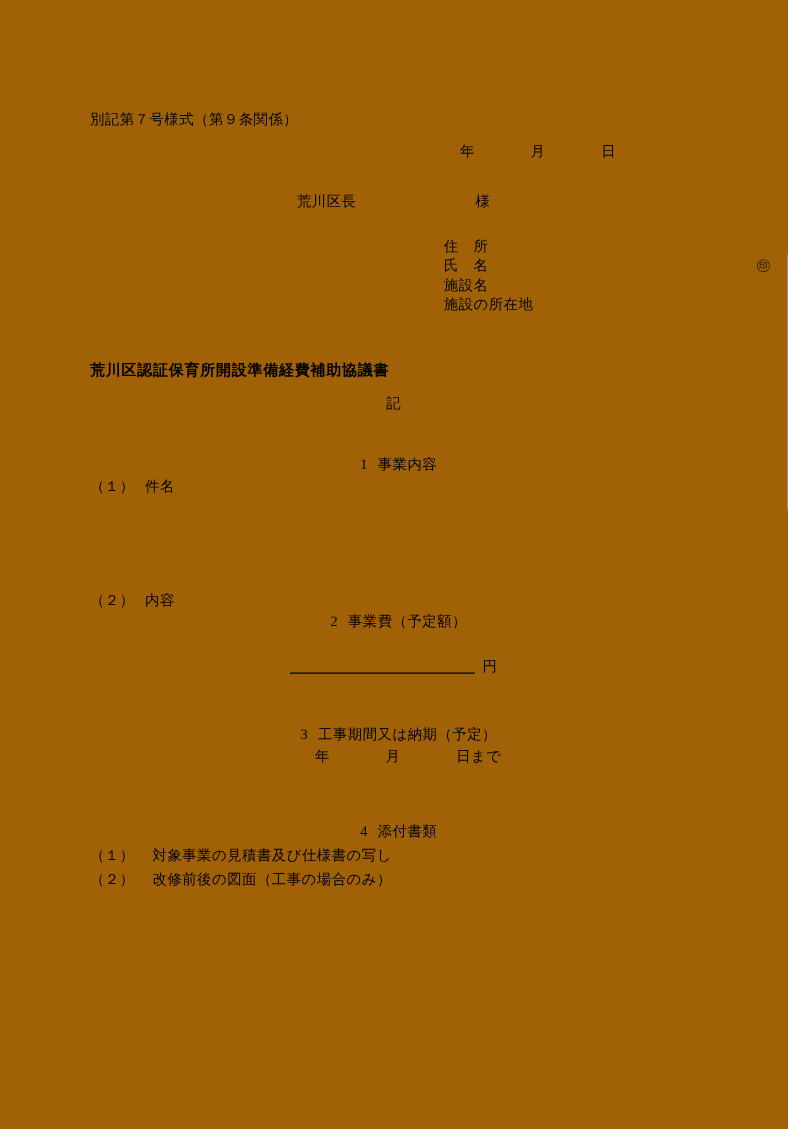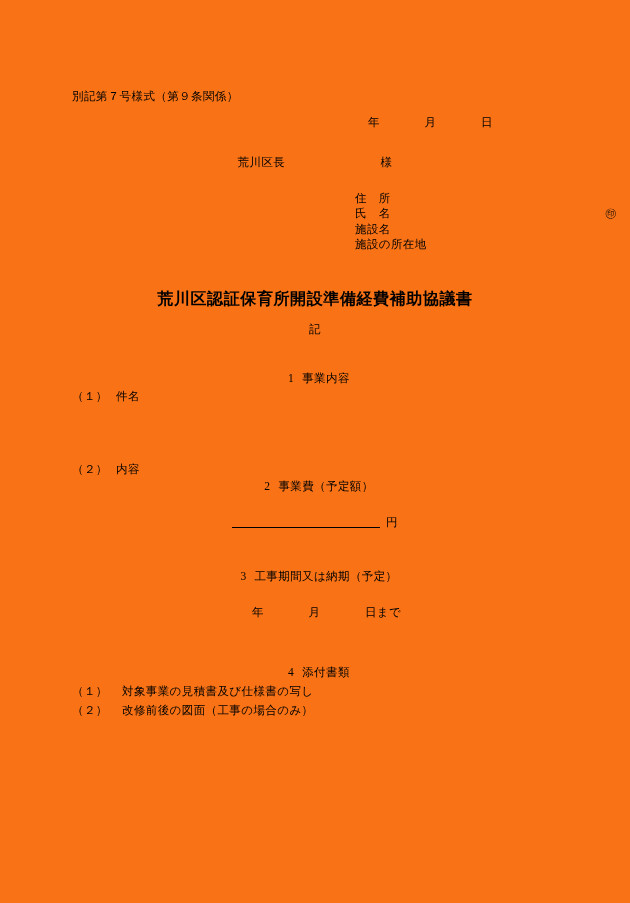--- a/index.html
+++ b/index.html
@@ -7,21 +7,21 @@
     padding: 0;
     background: #b8b8b8;
   }
   body {
     font-family: "Liberation Serif", "DejaVu Serif", serif;
   }
   .page {
     position: relative;
     width: 630px;
     height: 903px;
-    background: #f97316;
+    background: #a16207;
     overflow: hidden;
     box-sizing: border-box;
     color: #000000;
     font-size: 11px;
     line-height: 1.5;
   }
   .doc-body {
     position: absolute;
     left: 72px;
     top: 88px;
@@ -75,23 +75,23 @@
   }
   .applicant-block .seal {
     position: absolute;
     left: 263px;
     top: 0;
   }
 
   
   .doc-title {
     margin-top: 35px;
-    text-align: center;
+    text-align: left;
     font-weight: bold;
-    font-size: 16px;
+    font-size: 12px;
     letter-spacing: 0.6px;
   }
 
   
   .intro {
     margin-top: 28px;
     font-size: 11.5px;
     letter-spacing: 0.35px;
     line-height: 2.45;
     text-align: justify;
@@ -116,41 +116,40 @@
     text-align: center;
   }
   .section .head .num { display: inline-block; width: 22px; }
   .section .sub {
     display: block;
     margin-top: 1px;
   }
   .section .sub .lbl { display: inline-block; width: 44px; }
 
   .s1 { margin-top: 32px; }
-  .s1 .sub2 { margin-top: 55px; }
+  .s1 .sub2 { margin-top: 73px; }
 
   .s2 { }
   .amount-line {
     margin-top: 19px;
     text-align: center;
     font-size: 11.5px;
     letter-spacing: 0.4px;
   }
   .amount-line .blank {
     display: inline-block;
     width: 148px;
     border-bottom: 1px solid #000;
     height: 12px;
     vertical-align: -2px;
     margin-right: 6px;
   }
 
   .s3 { margin-top: 37px; }
   .date2-line {
-    margin-top: 18px;
     padding-left: 180px;
     font-size: 11.5px;
     letter-spacing: 0.4px;
   }
   .date2-line .gap-a { display: inline-block; width: 38px; }
   .date2-line .gap-b { display: inline-block; width: 38px; }
 
   .s4 { margin-top: 43px; }
   .s4 .sub { margin-top: 2px; }
   .s4 .sub .lbl { width: 50px; }

